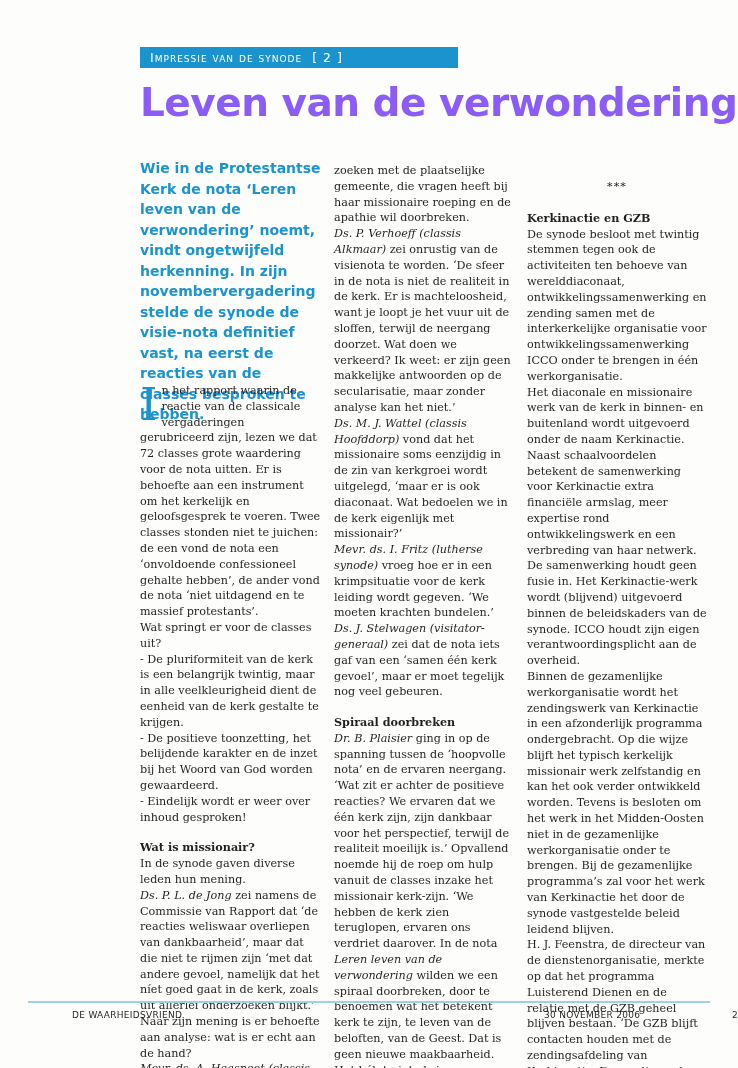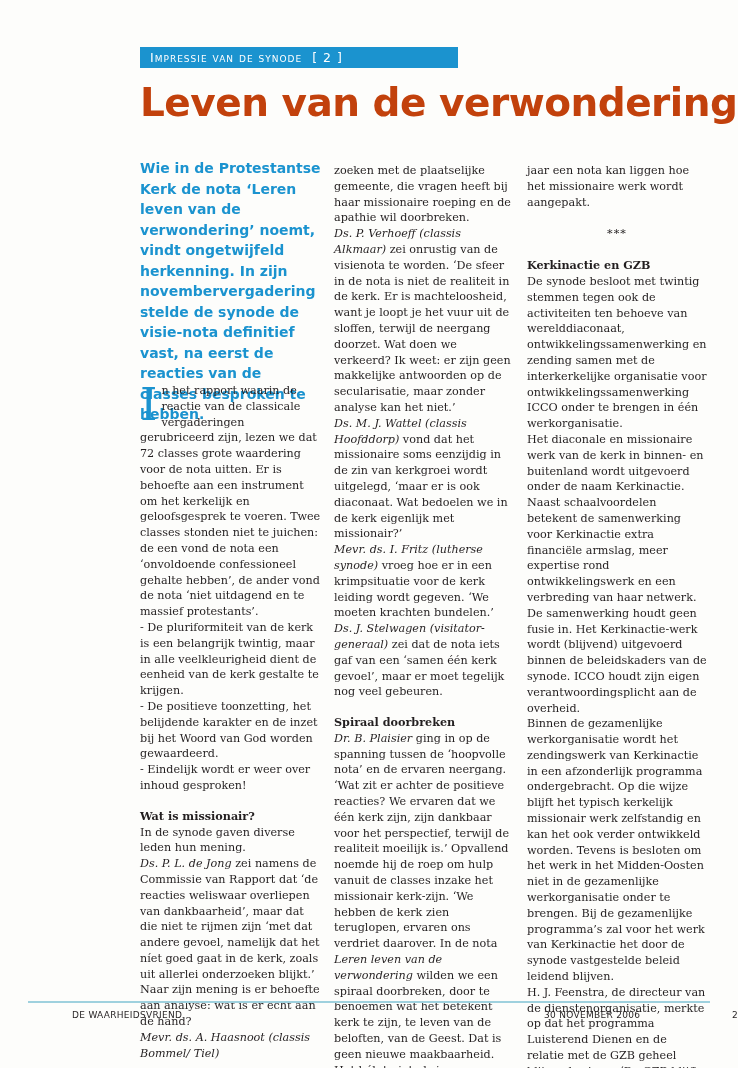--- a/index.html
+++ b/index.html
@@ -10,21 +10,21 @@
     .kicker {
       position: absolute; left: 140px; top: 47px; width: 318px; height: 21px;
       background: #1b93cf; color: #fff; font-family: "DejaVu Sans", sans-serif;
       font-size: 12.5px; letter-spacing: 1px; line-height: 21px; padding-left: 10px;
       box-sizing: border-box; font-variant: small-caps;
     }
     .kicker .num { margin-left: 10px; }
     .title {
       position: absolute; left: 140px; top: 80px; margin: 0;
       font-family: "DejaVu Sans", sans-serif; font-weight: bold; font-size: 39px;
-      letter-spacing: -0.5px; color: #c2410c;
+      letter-spacing: -0.5px; color: #8b5cf6;
     }
     .col { position: absolute; top: 163px; font-size: 11.2px; line-height: 15.8px; }
     .c1 { left: 140px; width: 182px; }
     .c2 { left: 334px; width: 180px; }
     .c3 { left: 527px; width: 180px; }
     .intro {
       position: absolute; left: 140px; top: 158px; width: 182px;
       font-family: "DejaVu Sans", sans-serif; font-weight: bold; color: #1b93cf;
       font-size: 14px; line-height: 20.5px;
     }
@@ -52,20 +52,21 @@
 <div class="kicker">
   <span>Impressie van de synode</span><span class="num">[ 2 ]</span>
 </div>
 <h1 class="title">Leven van de verwondering</h1>
 
 <div class="intro">Wie in de Protestantse Kerk de nota ‘Leren leven van de verwondering’ noemt, vindt ongetwijfeld herkenning. In zijn novembervergadering stelde de synode de visie-nota definitief vast, na eerst de reacties van de classes besproken te hebben.</div>
 
 <div class="col c1">
   <div class="body">
     <p><span class="dropcap">I</span><span>n het rapport waarin de reactie van de classicale vergaderingen gerubriceerd zijn, lezen we dat 72 classes grote waardering voor de nota uitten. Er is behoefte aan een instrument om het kerkelijk en geloofsgesprek te voeren. Twee classes stonden niet te juichen: de een vond de nota een ‘onvoldoende confessioneel gehalte hebben’, de ander vond de nota ‘niet uitdagend en te massief protestants’.</span></p>
+    <p>Wat springt er voor de classes uit?</p>
     <p>- De pluriformiteit van de kerk is een belangrijk twintig, maar in alle veelkleurigheid dient de eenheid van de kerk gestalte te krijgen.</p>
     <p>- De positieve toonzetting, het belijdende karakter en de inzet bij het Woord van God worden gewaardeerd.</p>
     <p>- Eindelijk wordt er weer over inhoud gesproken!</p>
     <h3>Wat is missionair?</h3>
     <p>In de synode gaven diverse leden hun mening.</p>
     <p><span class="it">Ds. P. L. de Jong</span><span> zei namens de Commissie van Rapport dat ‘de reacties weliswaar overliepen van dankbaarheid’, maar dat die niet te rijmen zijn ‘met dat andere gevoel, namelijk dat het níet goed gaat in de kerk, zoals uit allerlei onderzoeken blijkt.’ Naar zijn mening is er behoefte aan analyse: wat is er echt aan de hand?</span></p>
     <p><span class="it">Mevr. ds. A. Haasnoot (classis Bommel/ Tiel)</span></p>
   </div>
 </div>
 
@@ -73,21 +74,20 @@
   <p>zoeken met de plaatselijke gemeente, die vragen heeft bij haar missionaire roeping en de apathie wil doorbreken.</p>
   <p><span class="it">Ds. P. Verhoeff (classis Alkmaar)</span><span> zei onrustig van de visienota te worden. ‘De sfeer in de nota is niet de realiteit in de kerk. Er is machteloosheid, want je loopt je het vuur uit de sloffen, terwijl de neergang doorzet. Wat doen we verkeerd? Ik weet: er zijn geen makkelijke antwoorden op de secularisatie, maar zonder analyse kan het niet.’</span></p>
   <p><span class="it">Ds. M. J. Wattel (classis Hoofddorp)</span><span> vond dat het missionaire soms eenzijdig in de zin van kerkgroei wordt uitgelegd, ‘maar er is ook diaconaat. Wat bedoelen we in de kerk eigenlijk met missionair?’</span></p>
   <p><span class="it">Mevr. ds. I. Fritz (lutherse synode)</span><span> vroeg hoe er in een krimpsituatie voor de kerk leiding wordt gegeven. ‘We moeten krachten bundelen.’</span></p>
   <p><span class="it">Ds. J. Stelwagen (visitator-generaal)</span><span> zei dat de nota iets gaf van een ‘samen één kerk gevoel’, maar er moet tegelijk nog veel gebeuren.</span></p>
   <h3>Spiraal doorbreken</h3>
   <p><span class="it">Dr. B. Plaisier</span><span> ging in op de spanning tussen de ‘hoopvolle nota’ en de ervaren neergang. ‘Wat zit er achter de positieve reacties? We ervaren dat we één kerk zijn, zijn dankbaar voor het perspectief, terwijl de realiteit moeilijk is.’ Opvallend noemde hij de roep om hulp vanuit de classes inzake het missionair kerk-zijn. ‘We hebben de kerk zien teruglopen, ervaren ons verdriet daarover. In de nota </span><span class="it">Leren leven van de verwondering</span><span> wilden we een spiraal doorbreken, door te benoemen wat het betekent kerk te zijn, te leven van de beloften, van de Geest. Dat is geen nieuwe maakbaarheid. Het hélpt niet als jonge predikanten bij een goed glas wijn zeggen dat ze de secularisatie voorbij zijn.’ Hij zei dat in de komende maanden een analyse zal volgen, zodat er volgend</span></p>
 </div>
 
 <div class="col c3">
-  <p>jaar een nota kan liggen hoe het missionaire werk wordt aangepakt.</p>
   <div class="stars">***</div>
   <h3 style="margin-top:0">Kerkinactie en GZB</h3>
   <p>De synode besloot met twintig stemmen tegen ook de activiteiten ten behoeve van werelddiaconaat, ontwikkelingssamenwerking en zending samen met de interkerkelijke organisatie voor ontwikkelingssamenwerking ICCO onder te brengen in één werkorganisatie.</p>
   <p>Het diaconale en missionaire werk van de kerk in binnen- en buitenland wordt uitgevoerd onder de naam Kerkinactie. Naast schaalvoordelen betekent de samenwerking voor Kerkinactie extra financiële armslag, meer expertise rond ontwikkelingswerk en een verbreding van haar netwerk.</p>
   <p>De samenwerking houdt geen fusie in. Het Kerkinactie-werk wordt (blijvend) uitgevoerd binnen de beleidskaders van de synode. ICCO houdt zijn eigen verantwoordingsplicht aan de overheid.</p>
   <p>Binnen de gezamenlijke werkorganisatie wordt het zendingswerk van Kerkinactie in een afzonderlijk programma ondergebracht. Op die wijze blijft het typisch kerkelijk missionair werk zelfstandig en kan het ook verder ontwikkeld worden. Tevens is besloten om het werk in het Midden-Oosten niet in de gezamenlijke werkorganisatie onder te brengen. Bij de gezamenlijke programma’s zal voor het werk van Kerkinactie het door de synode vastgestelde beleid leidend blijven.</p>
   <p>H. J. Feenstra, de directeur van de dienstenorganisatie, merkte op dat het programma Luisterend Dienen en de relatie met de GZB geheel blijven bestaan. ‘De GZB blijft contacten houden met de zendingsafdeling van Kerkinactie. En zending zal werk van de kerk blijven.’</p>
 
 </div>
 

